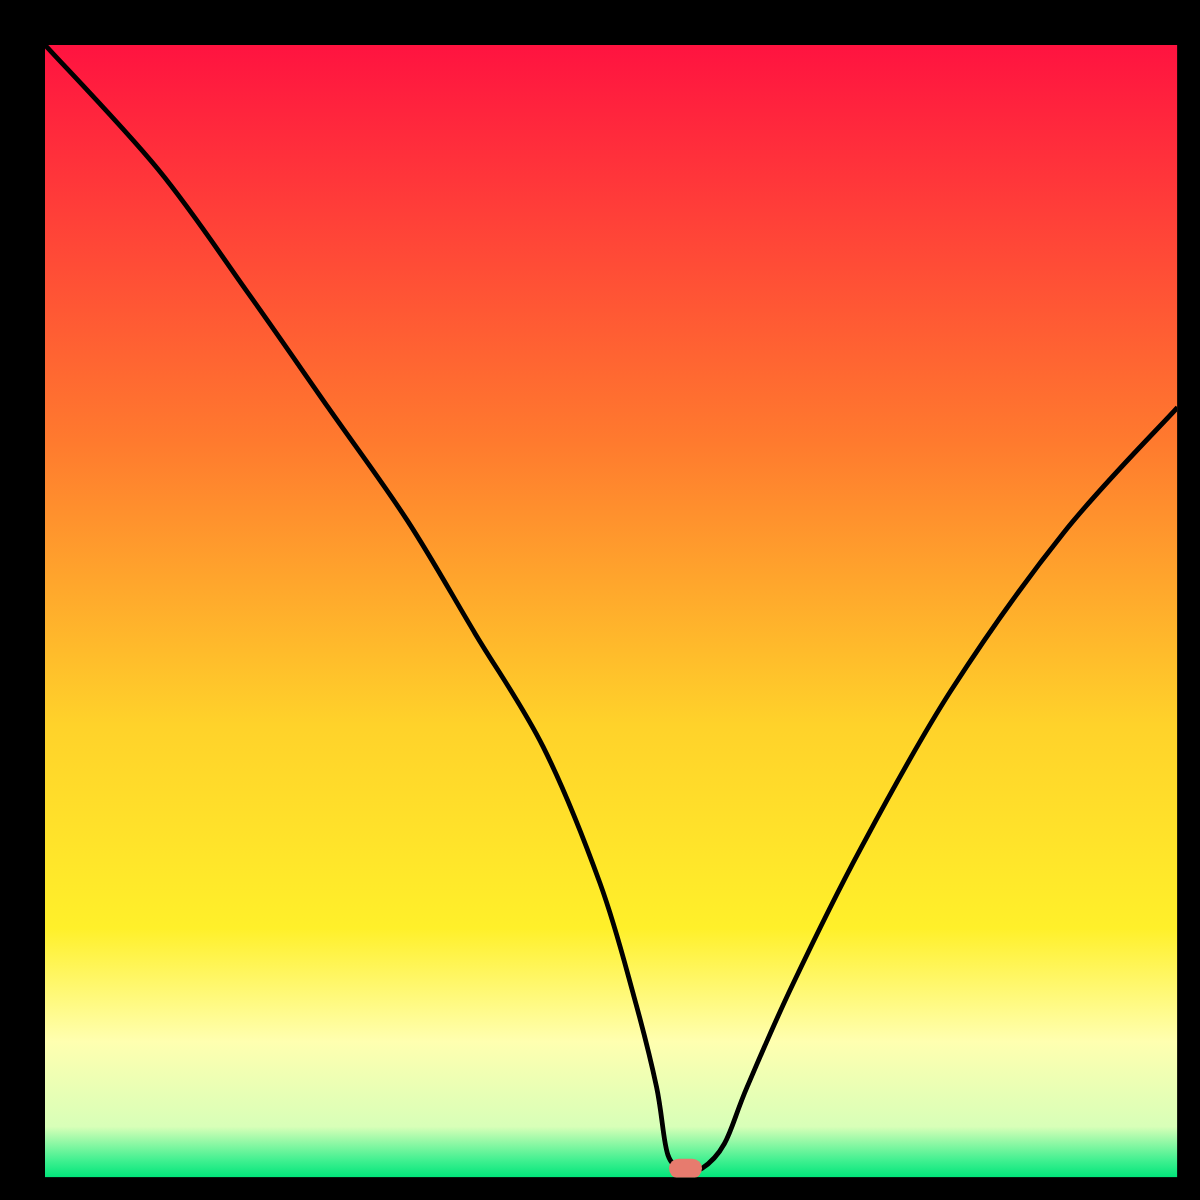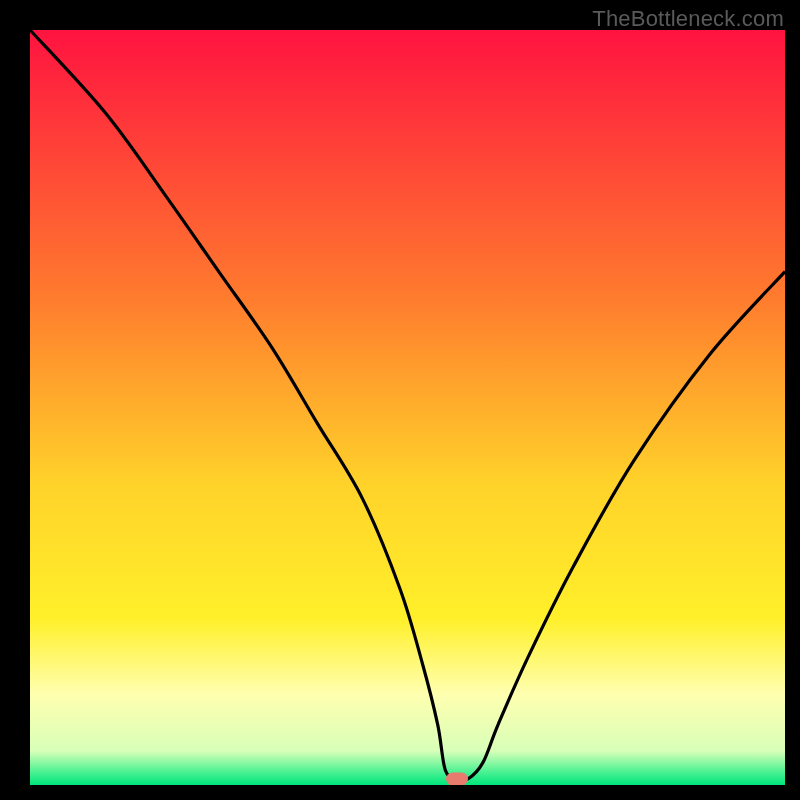--- a/index.html
+++ b/index.html
@@ -50,21 +50,20 @@
     height: 13px;
     border-radius: 7px;
     transform: translate(-50%, -50%);
   }
 </style>
 </head>
 <body>
 
 <div class="frame">
 
-  <div class="watermark">TheBottleneck.com</div>
 
   <div class="plot-area">
 
     <svg class="gradient-bg" viewBox="0 0 755 755" preserveAspectRatio="none">
       <defs>
         <linearGradient id="bg-grad" x1="0" y1="0" x2="0" y2="1">
             <stop offset="0%" stop-color="#ff1340"></stop>
             <stop offset="35%" stop-color="#ff7a2e"></stop>
             <stop offset="60%" stop-color="#ffd22a"></stop>
             <stop offset="78%" stop-color="#fff02a"></stop>

